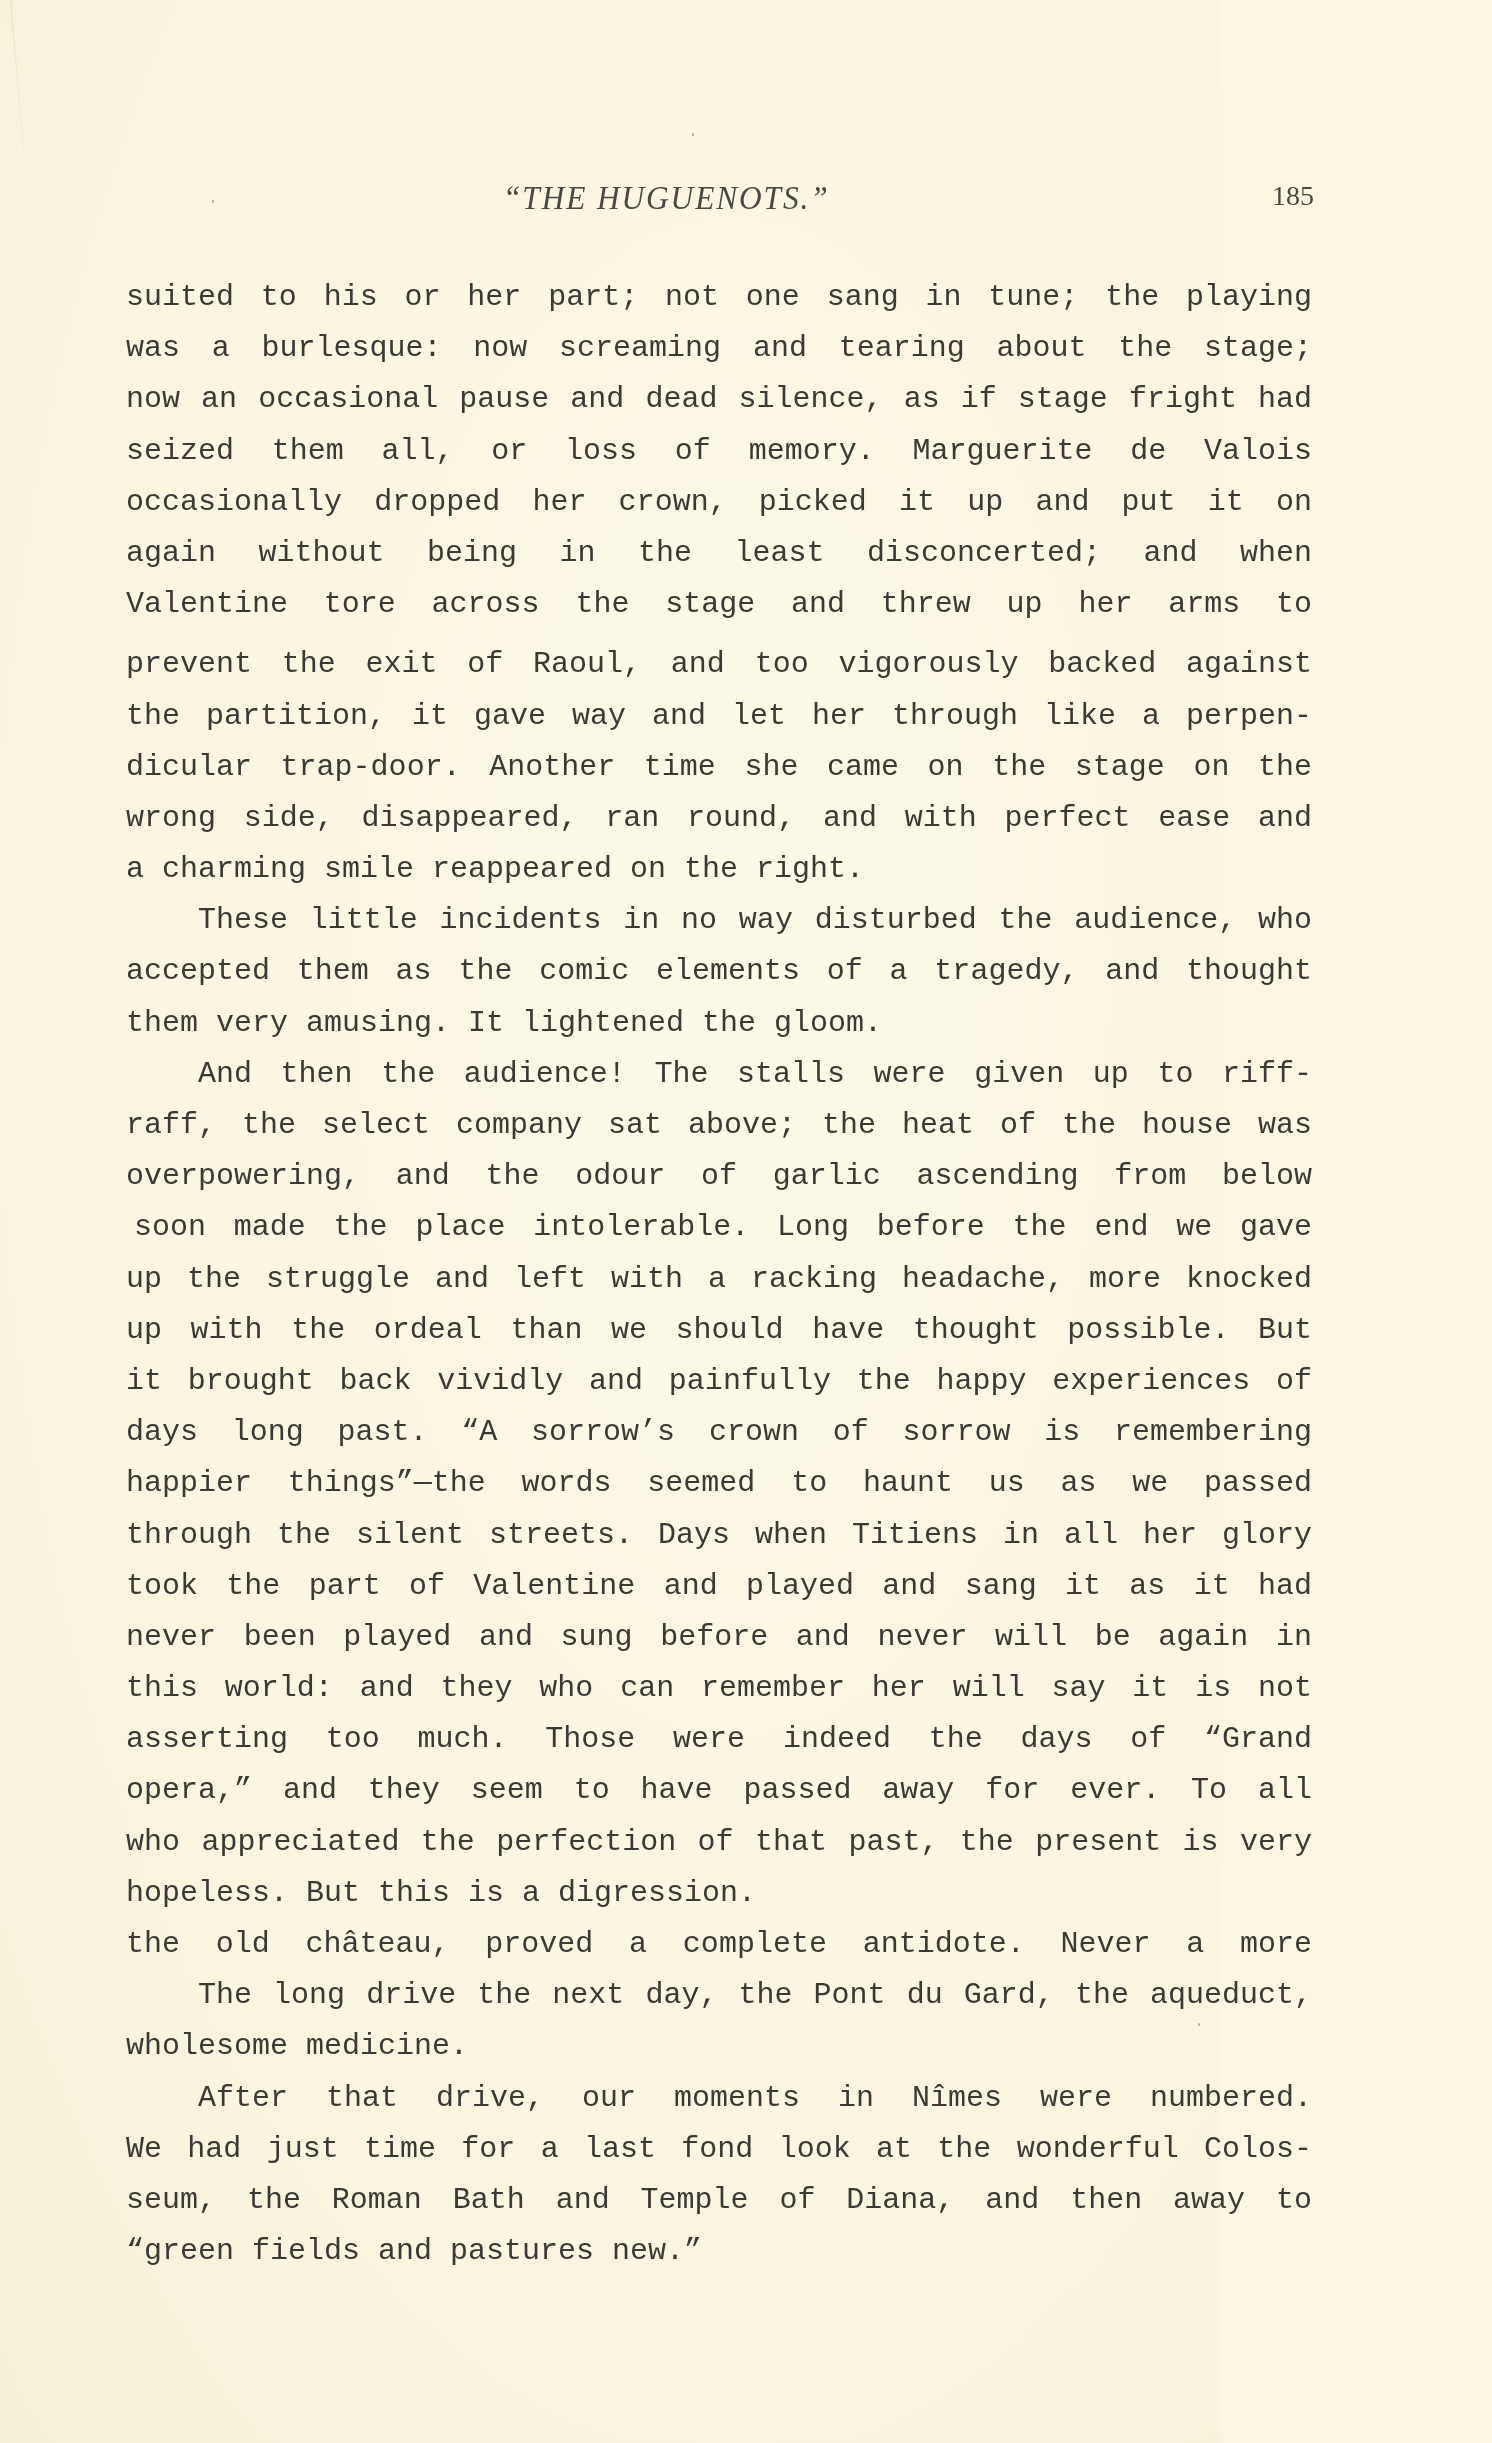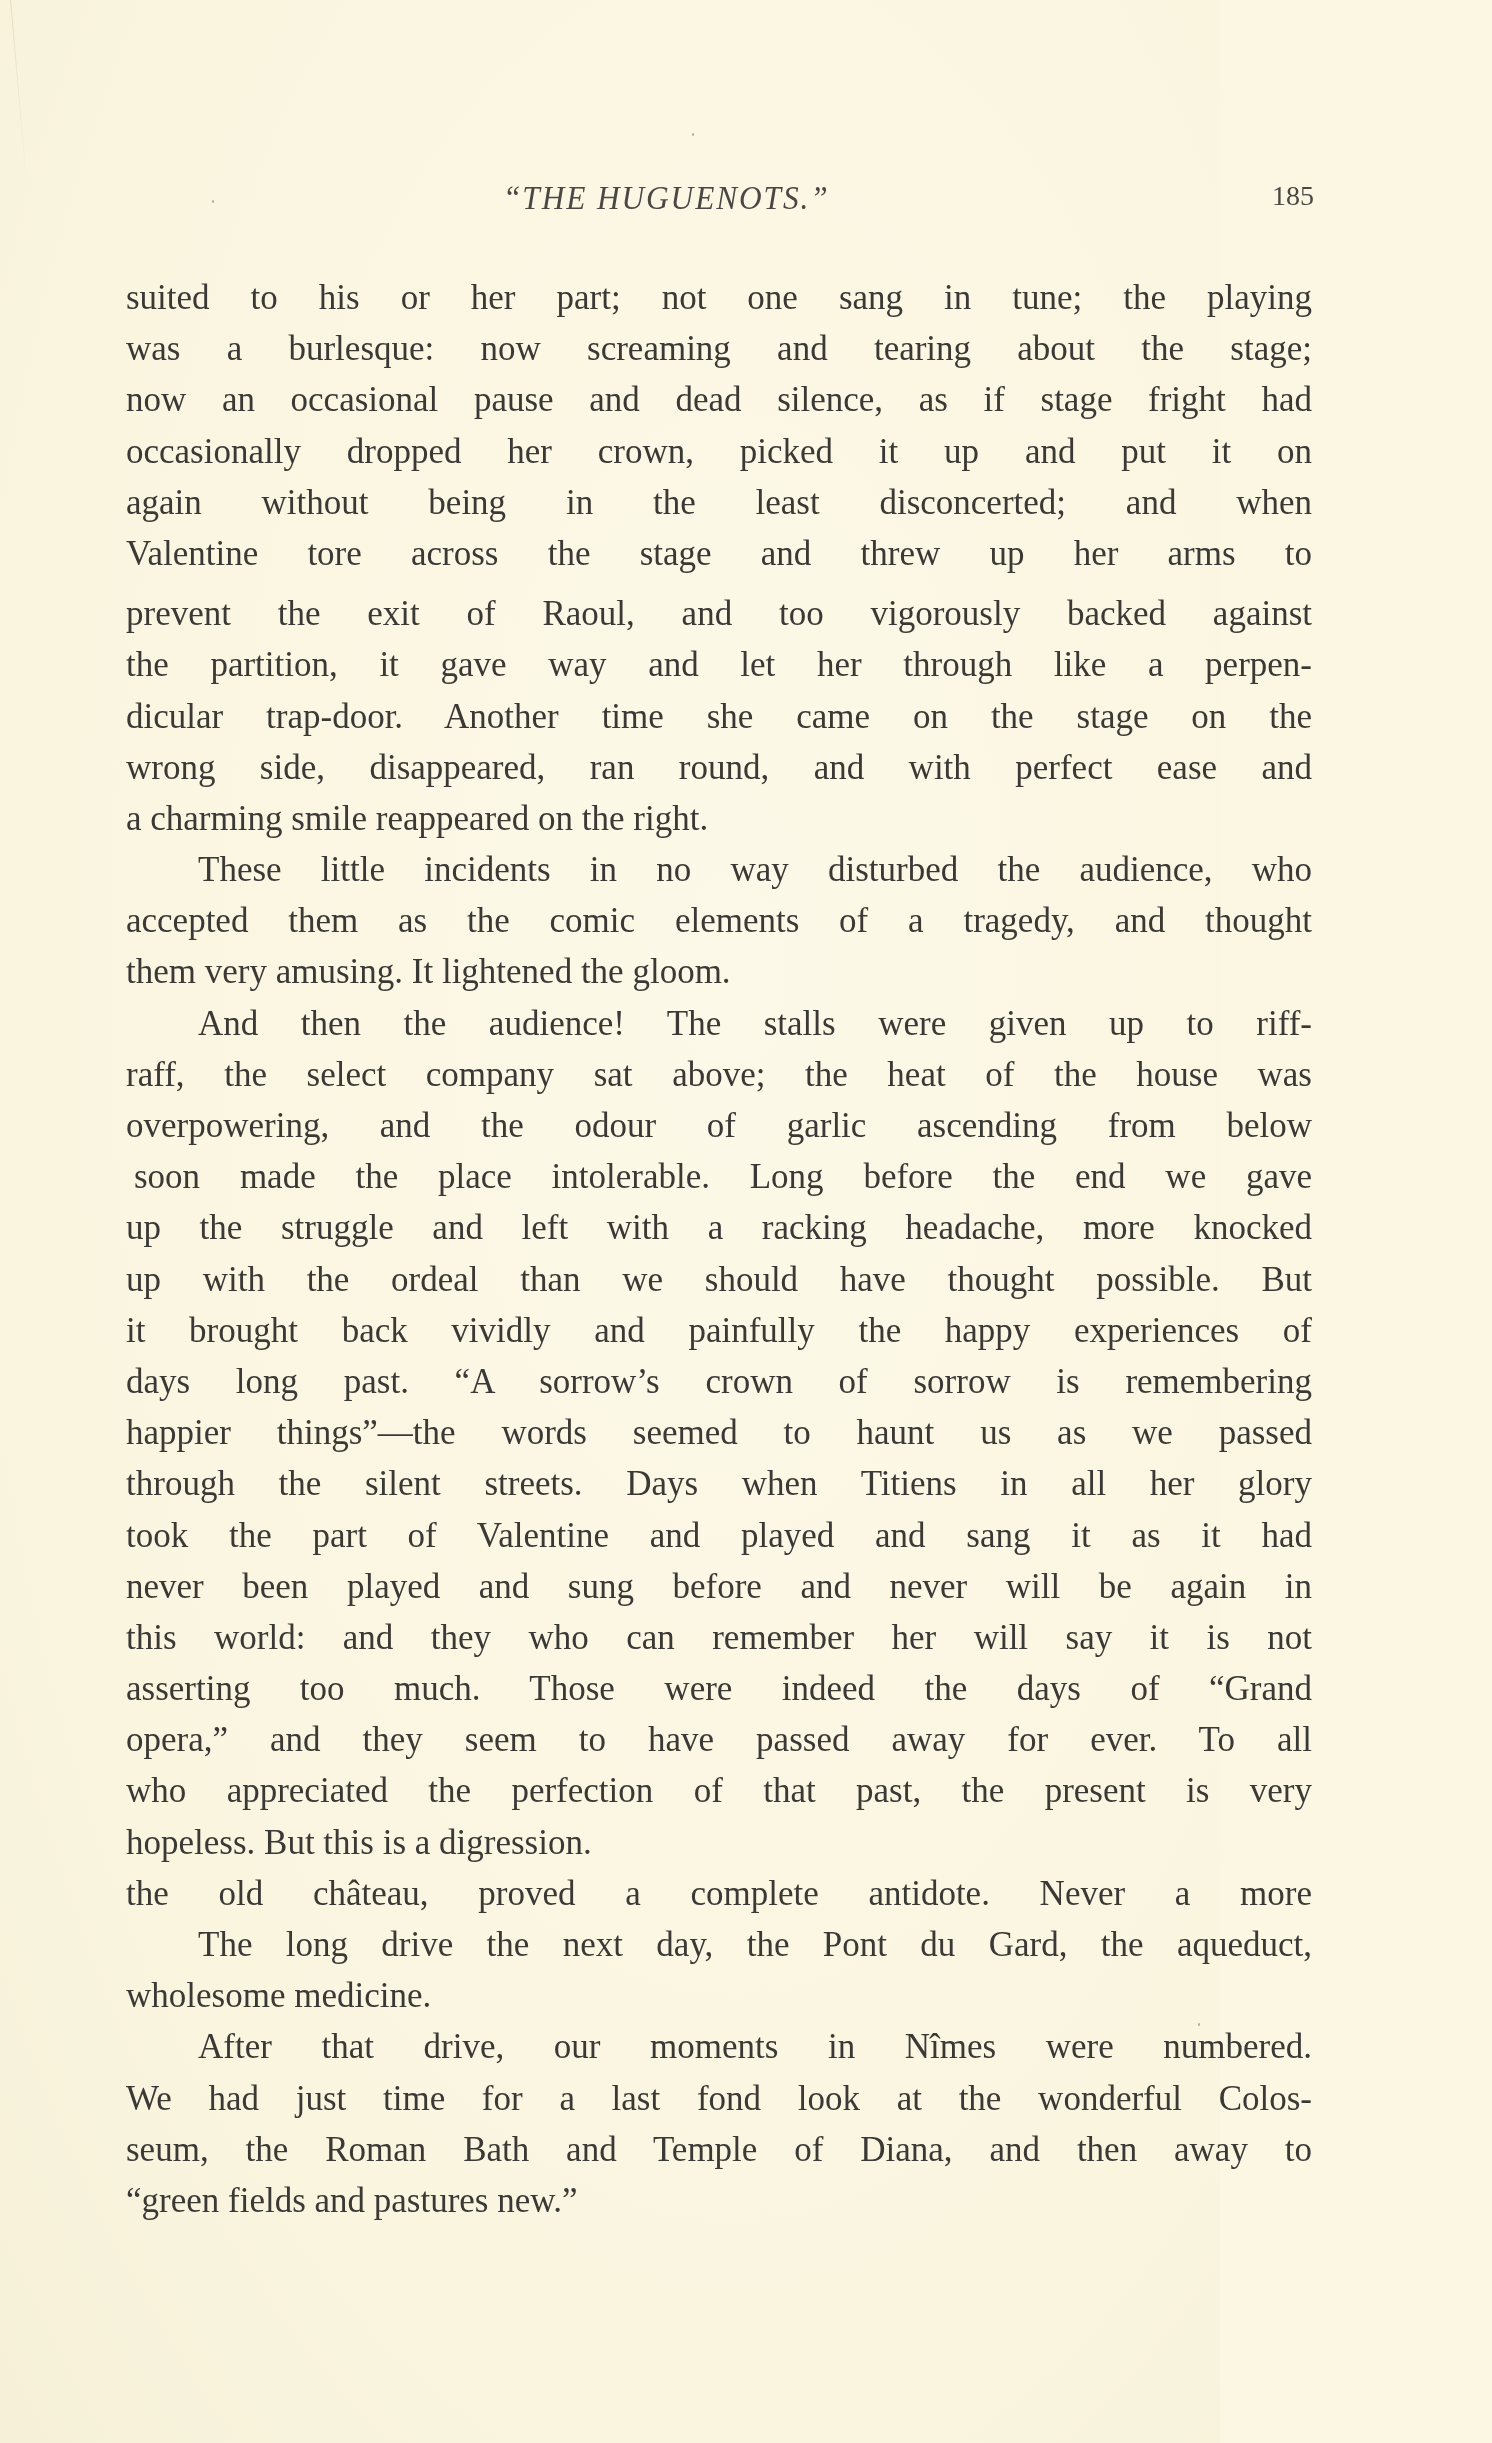--- a/index.html
+++ b/index.html
@@ -70,26 +70,27 @@
       top: 272px;
       width: 1186px;
     }
     .para {
       margin: 0;
     }
     .line {
       display: block;
       height: 51.2px;
       line-height: 51.2px;
-      font-size: 35px;
+      font-size: 30px;
       text-align: justify;
       text-align-last: justify;
       white-space: nowrap;
       overflow: visible;
       color: #3b3936;
+      font-family: Liberation Mono, monospace;
     }
     .line.last {
       text-align-last: left;
     }
     .line.indent {
       padding-left: 72px;
     }
   </style>
 </head>
 <body>
@@ -103,20 +104,21 @@
   <div class="running-head">
     <span class="running-title">“THE HUGUENOTS.”</span>
     <span class="page-number">185</span>
   </div>
 
   <div class="body-text" id="body-text">
     <div class="para">
       <span class="line" style="white-space: normal; word-spacing: 0px;">suited to his or her part; not one sang in tune; the playing</span>
       <span class="line" style="white-space: normal; word-spacing: 0px;">was a burlesque: now screaming and tearing about the stage;</span>
       <span class="line" style="white-space: normal; word-spacing: 0px;">now an occasional pause and dead silence, as if stage fright had</span>
+      <span class="line" style="white-space: normal; word-spacing: 0px;">seized them all, or loss of memory. Marguerite de Valois</span>
       <span class="line" style="white-space: normal; word-spacing: 0px;">occasionally dropped her crown, picked it up and put it on</span>
       <span class="line" style="white-space: normal; word-spacing: 0px;">again without being in the least disconcerted; and when</span>
       <span class="line" style="white-space: normal; word-spacing: 0px;">Valentine tore across the stage and threw up her arms to</span>
       <span class="line" style="white-space: normal; word-spacing: 0px; margin-top: 9px;">prevent the exit of Raoul, and too vigorously backed against</span>
       <span class="line" style="white-space: normal; word-spacing: 0px;">the partition, it gave way and let her through like a perpen-</span>
       <span class="line" style="white-space: normal; word-spacing: 0px;">dicular trap-door. Another time she came on the stage on the</span>
       <span class="line" style="white-space: normal; word-spacing: 0px;">wrong side, disappeared, ran round, and with perfect ease and</span>
       <span class="line last" style="white-space: normal; word-spacing: 0px;">a charming smile reappeared on the right.</span>
     </div>
     <div class="para">

